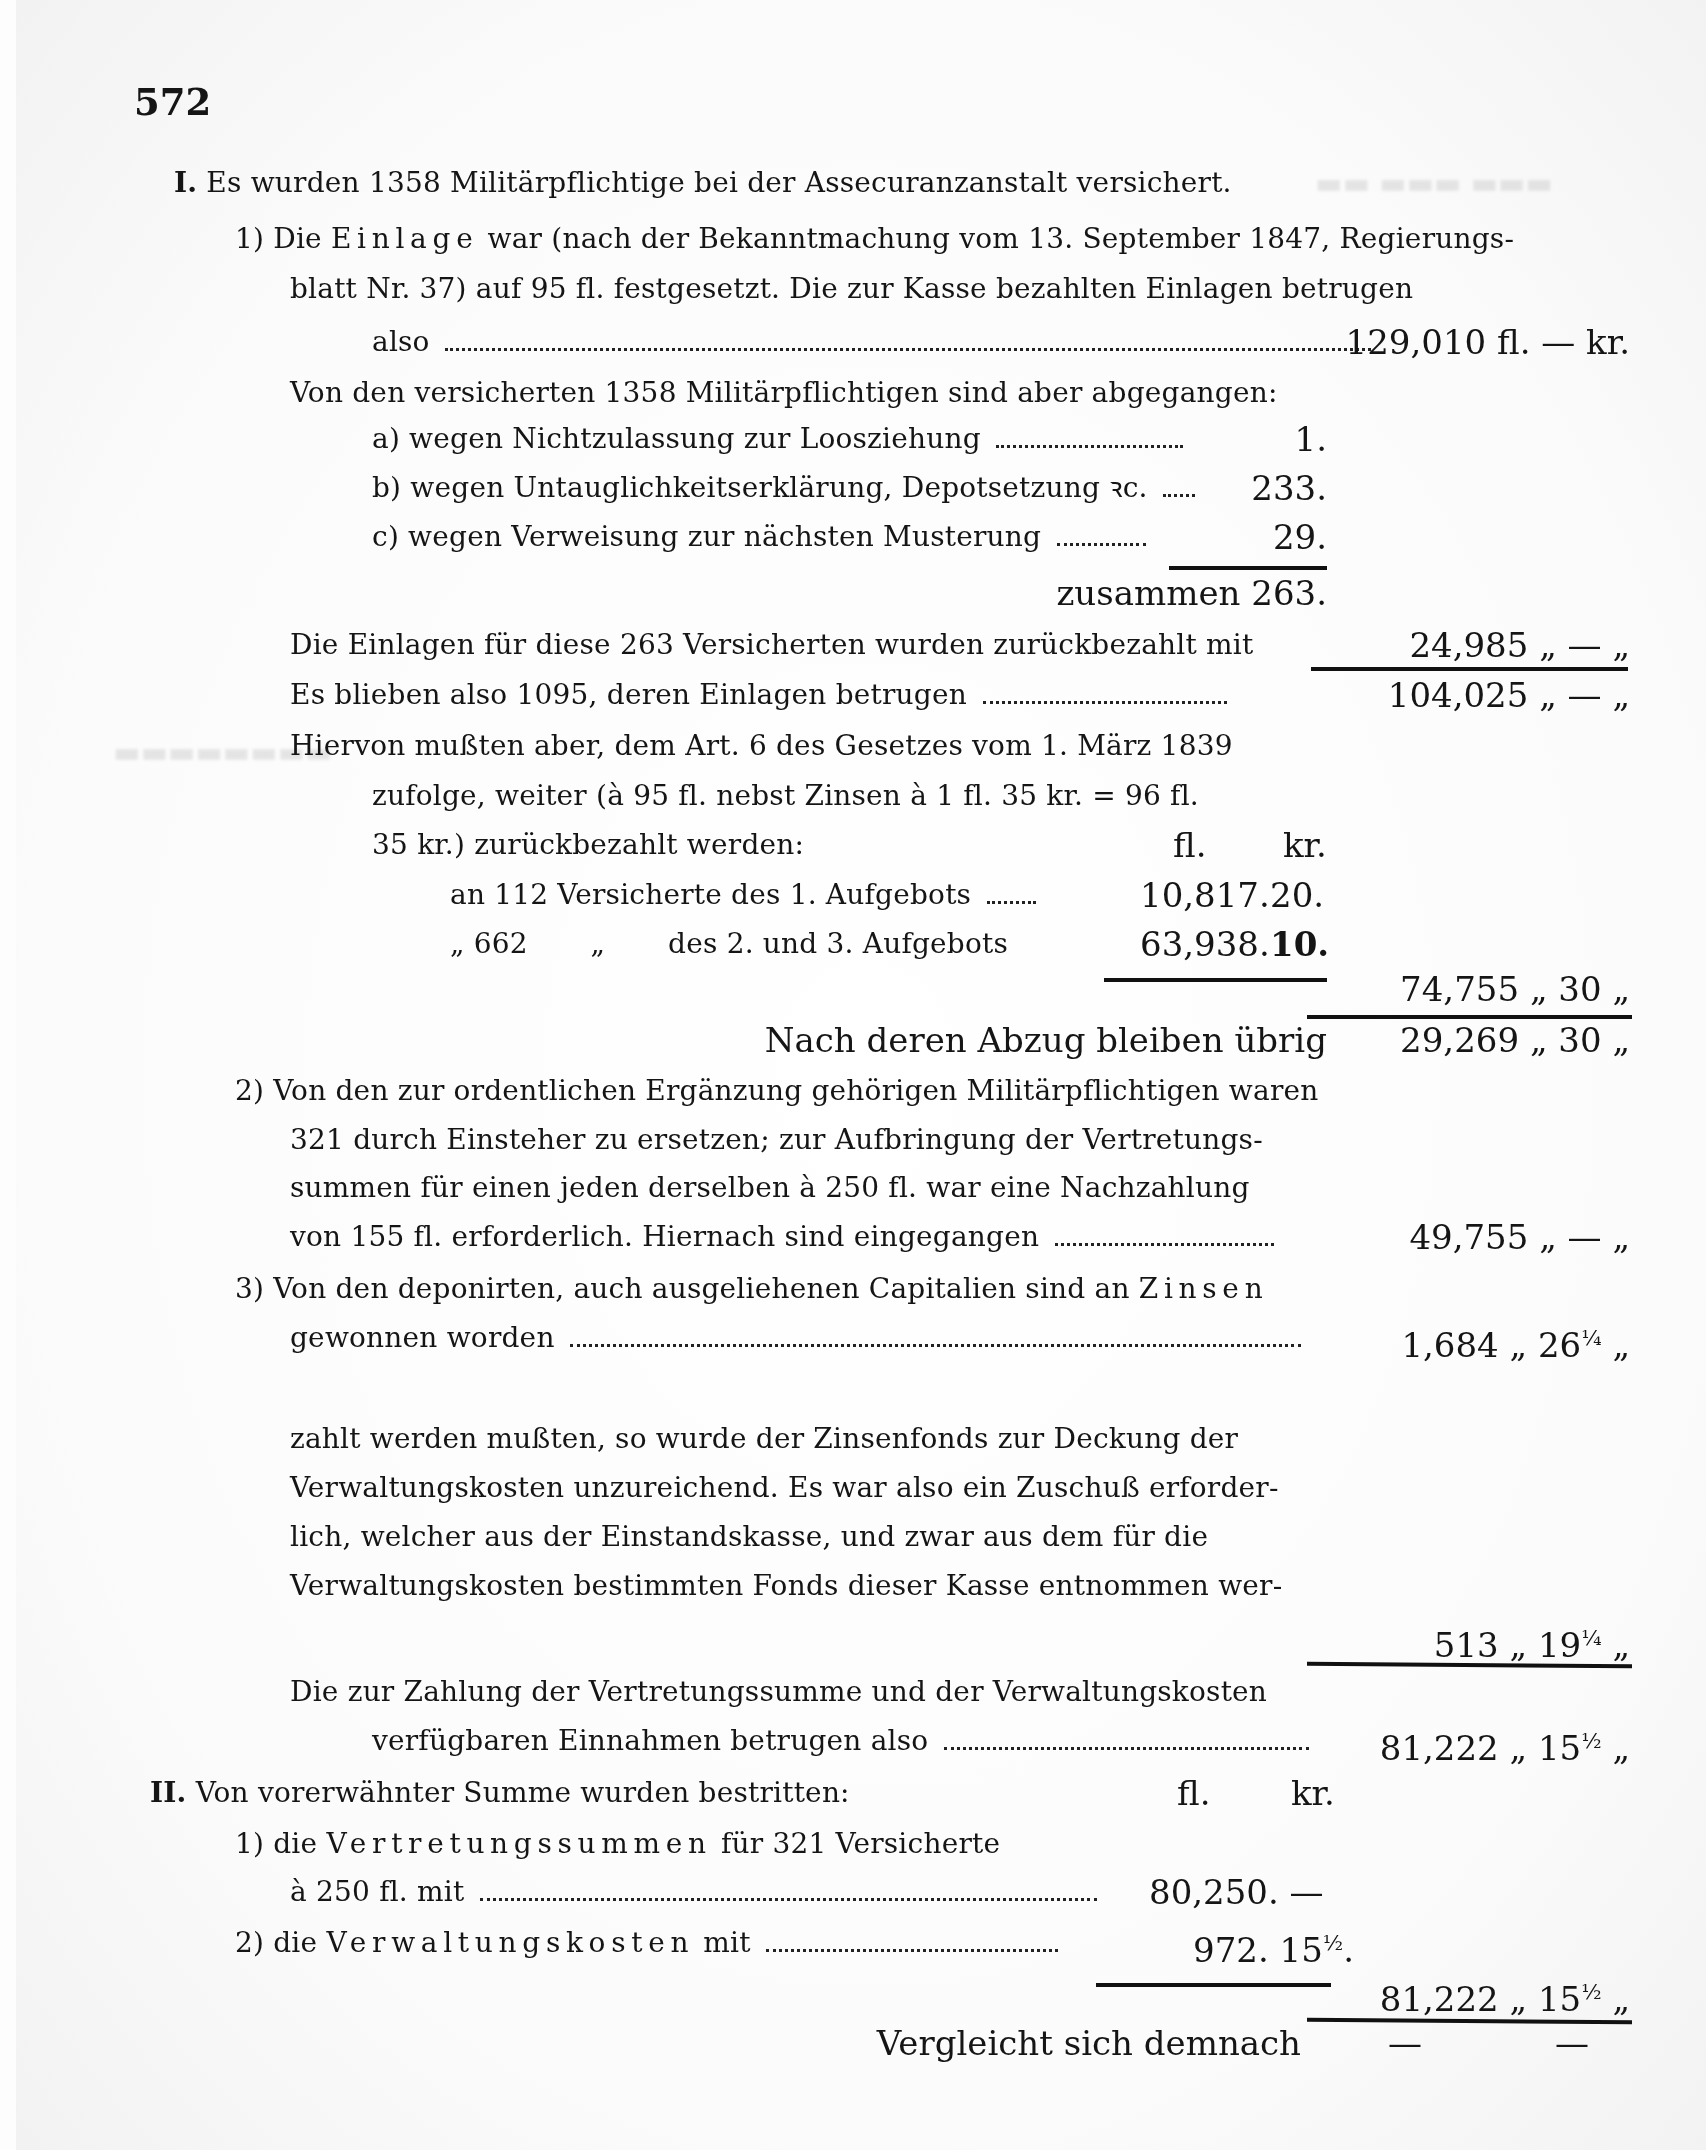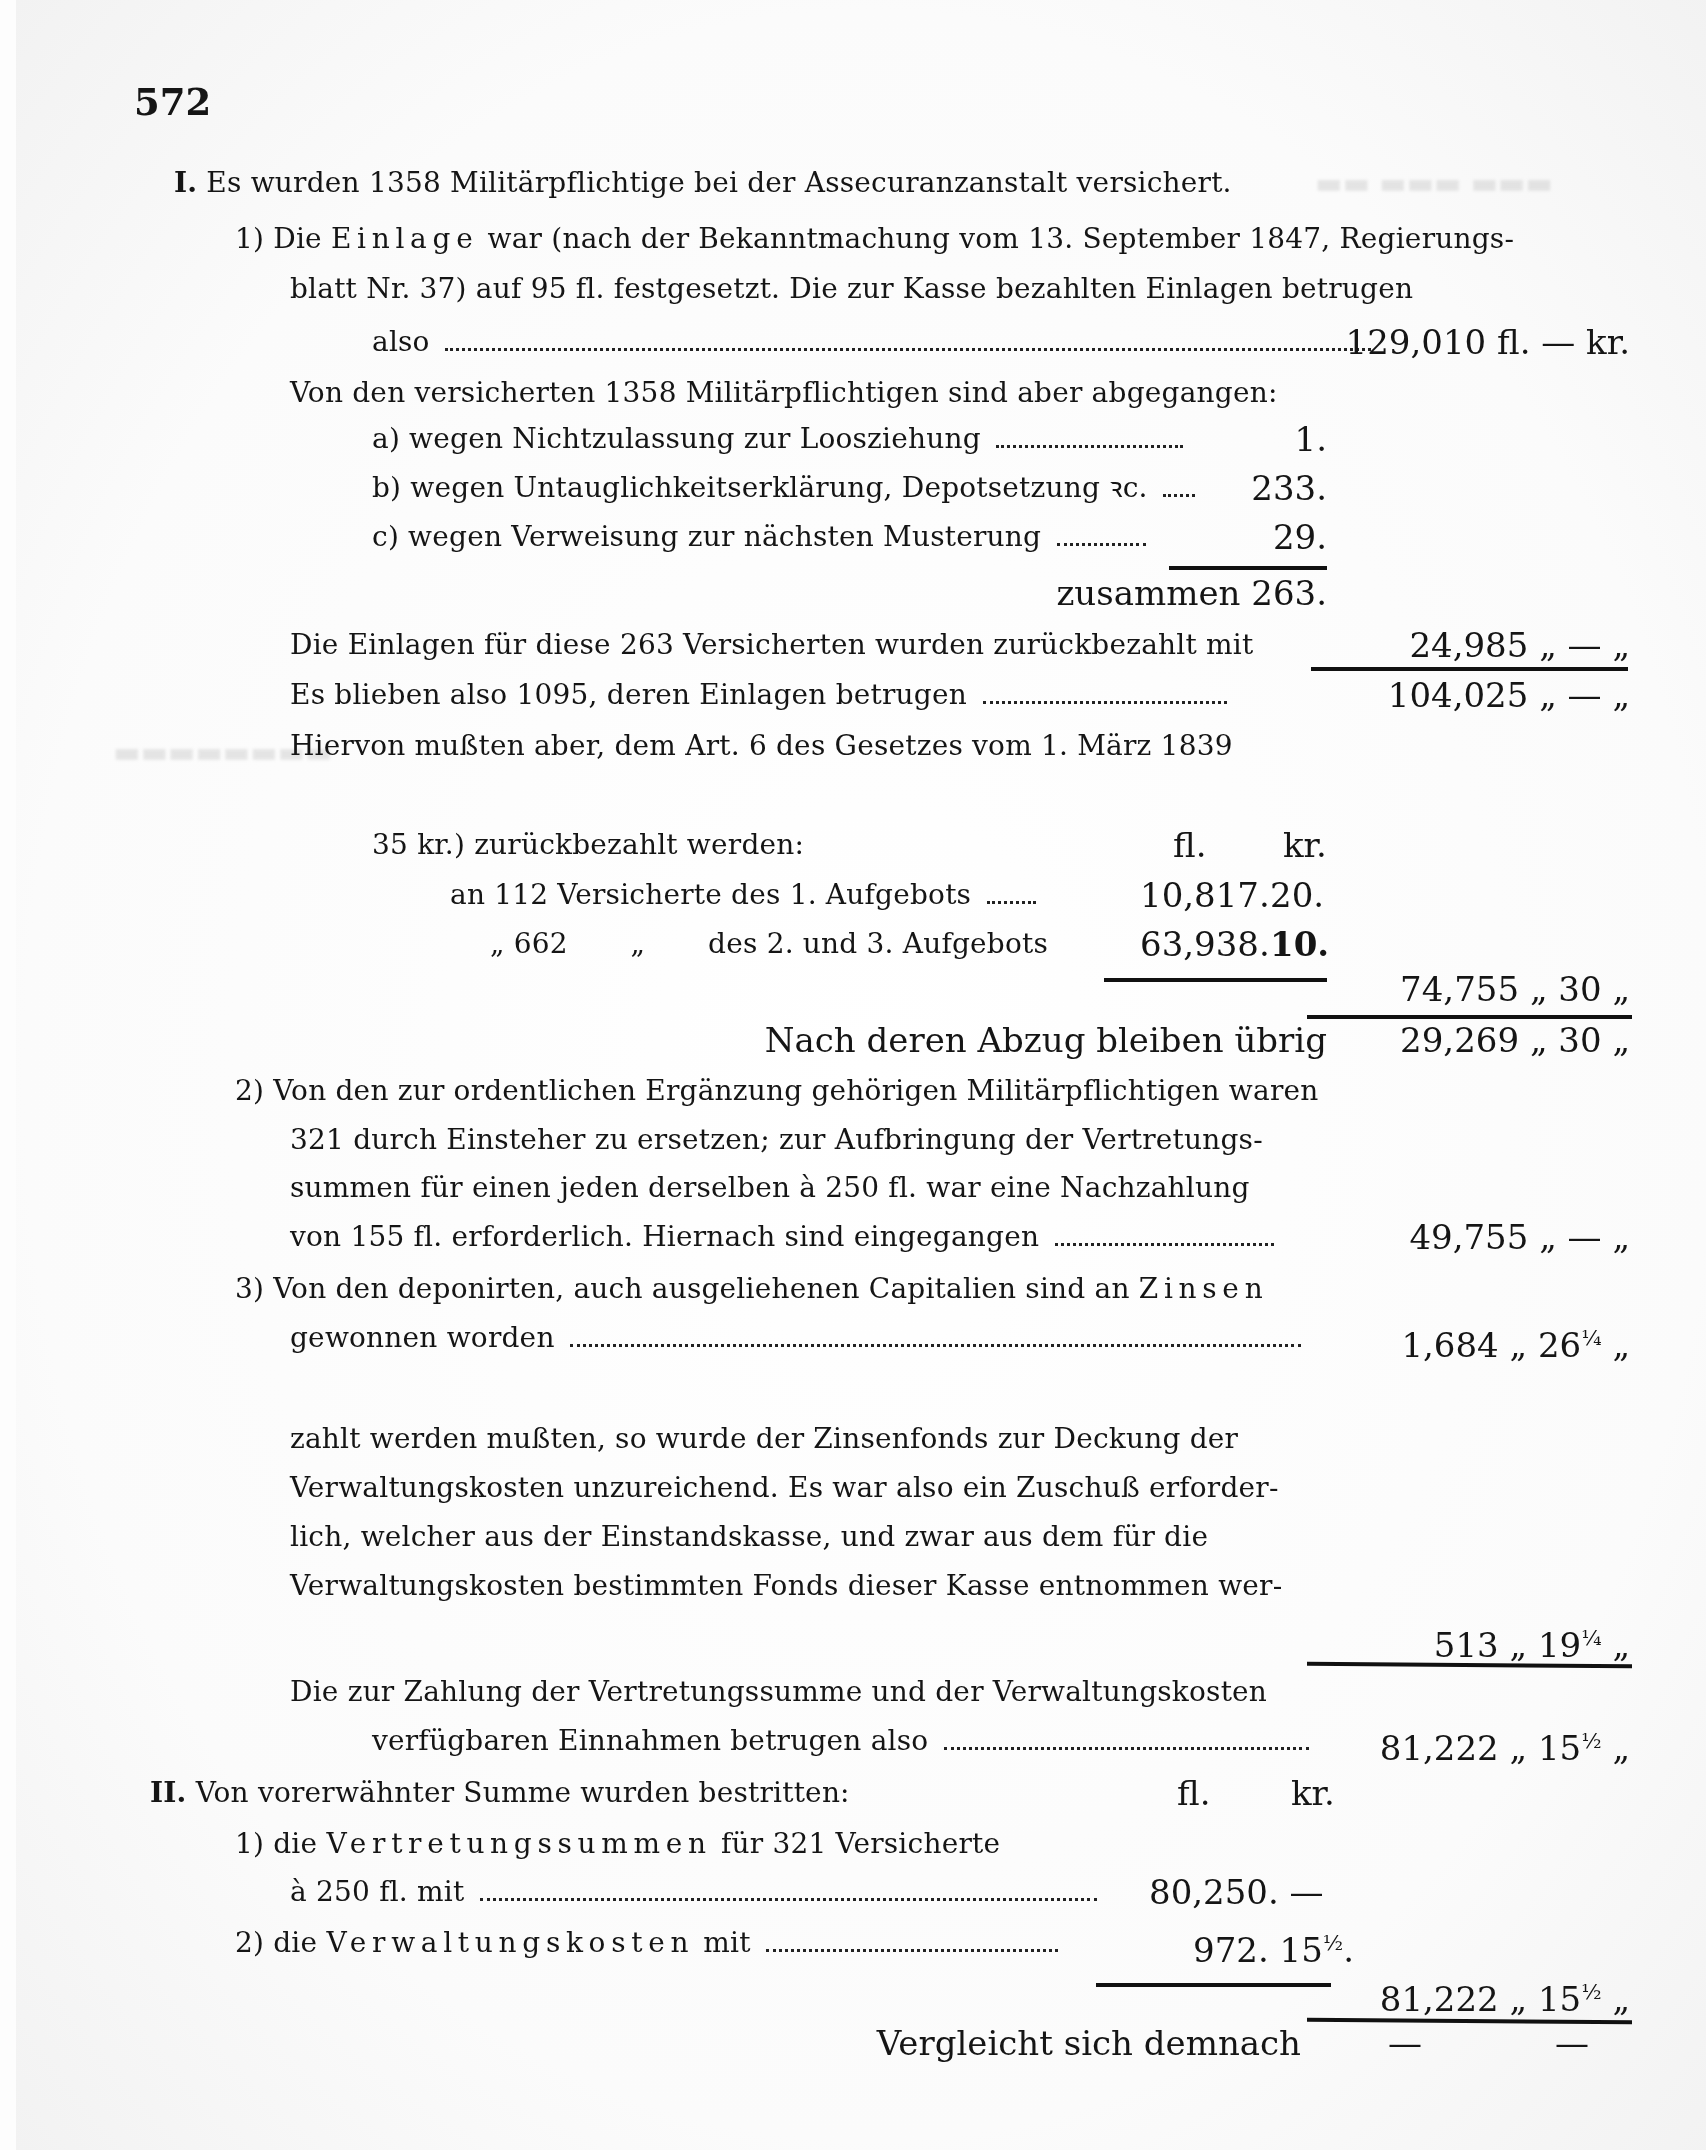--- a/index.html
+++ b/index.html
@@ -75,32 +75,33 @@
   <div class="num" style="right:93px;top:624px;">24,985 „ — „</div>
   <div class="rule" style="left:1295px;top:667px;width:317px;"></div>
 
   <div class="ln" style="left:274px;top:674px;">
     <span>Es blieben also 1095, deren Einlagen betrugen</span>
     <span class="dots" style="width:244px;"></span>
   </div>
   <div class="num" style="right:93px;top:674px;">104,025 „ — „</div>
 
   <div class="ln" style="left:274px;top:725px;">Hiervon mußten aber, dem Art. 6 des Gesetzes vom 1. März 1839</div>
+  <div class="ln" style="left:356px;top:775px;">zufolge, weiter (à 95 fl. nebst Zinsen à 1 fl. 35 kr. = 96 fl.</div>
   <div class="ln" style="left:356px;top:824px;">35 kr.) zurückbezahlt werden:</div>
   <div class="num" style="left:1157px;top:824px;">fl.</div>
   <div class="num" style="left:1267px;top:824px;">kr.</div>
 
   <div class="ln" style="left:434px;top:874px;">
     <span>an 112 Versicherte des 1. Aufgebots</span>
     <span class="dots" style="width:49px;"></span>
   </div>
   <div class="num" style="left:1124px;top:874px;">10,817.</div>
   <div class="num" style="left:1254px;top:874px;">20.</div>
 
-  <div class="ln" style="left:434px;top:923px;margin-left:40px;">
+  <div class="ln" style="left:434px;top:923px;">
     <span>„ 662</span>
     <span style="display:inline-block;width:122px;text-align:center;">„</span>
     <span>des 2. und 3. Aufgebots</span>
   </div>
   <div class="num" style="left:1124px;top:923px;">63,938.</div>
   <div class="num" style="left:1254px;top:923px;font-weight:bold;">10.</div>
   <div class="rule" style="left:1088px;top:978px;width:223px;"></div>
 
   <div class="num" style="right:93px;top:968px;">74,755 „ 30 „</div>
   <div class="rule" style="left:1291px;top:1015px;width:325px;"></div>

